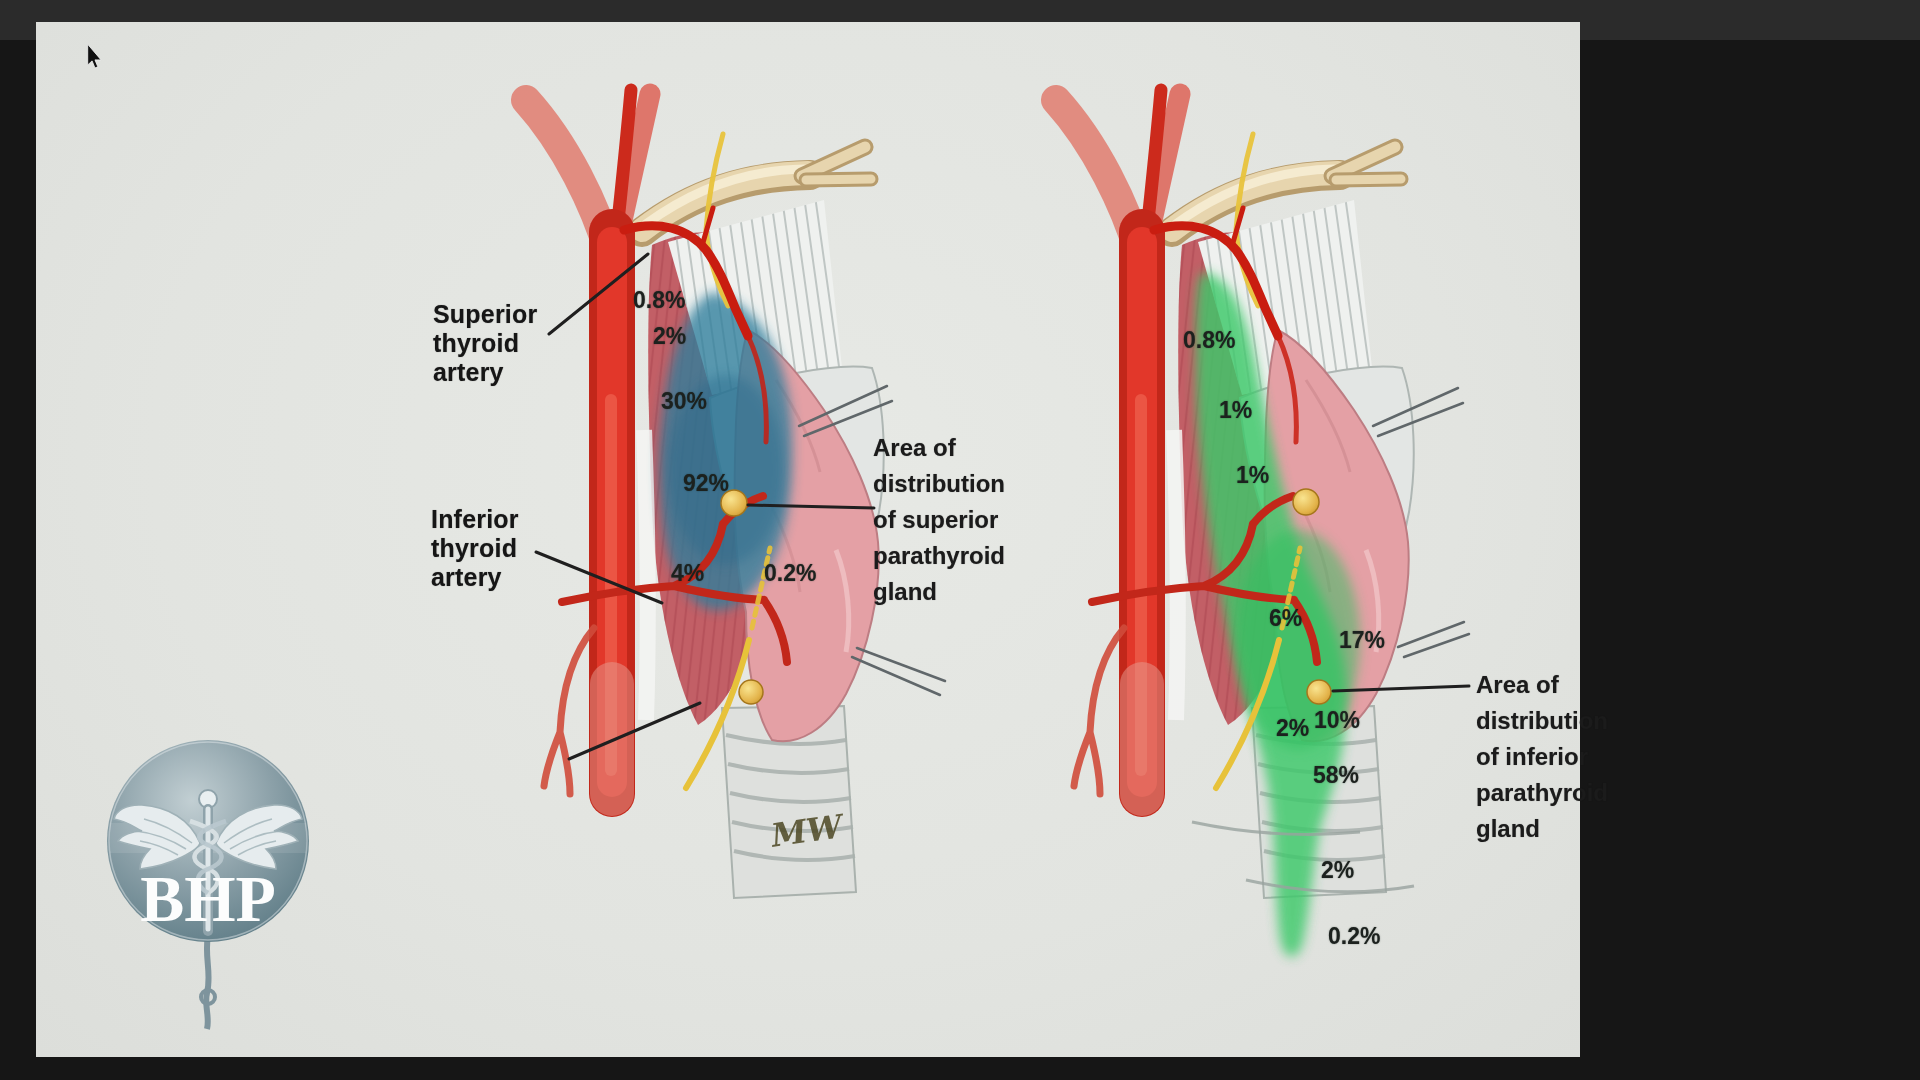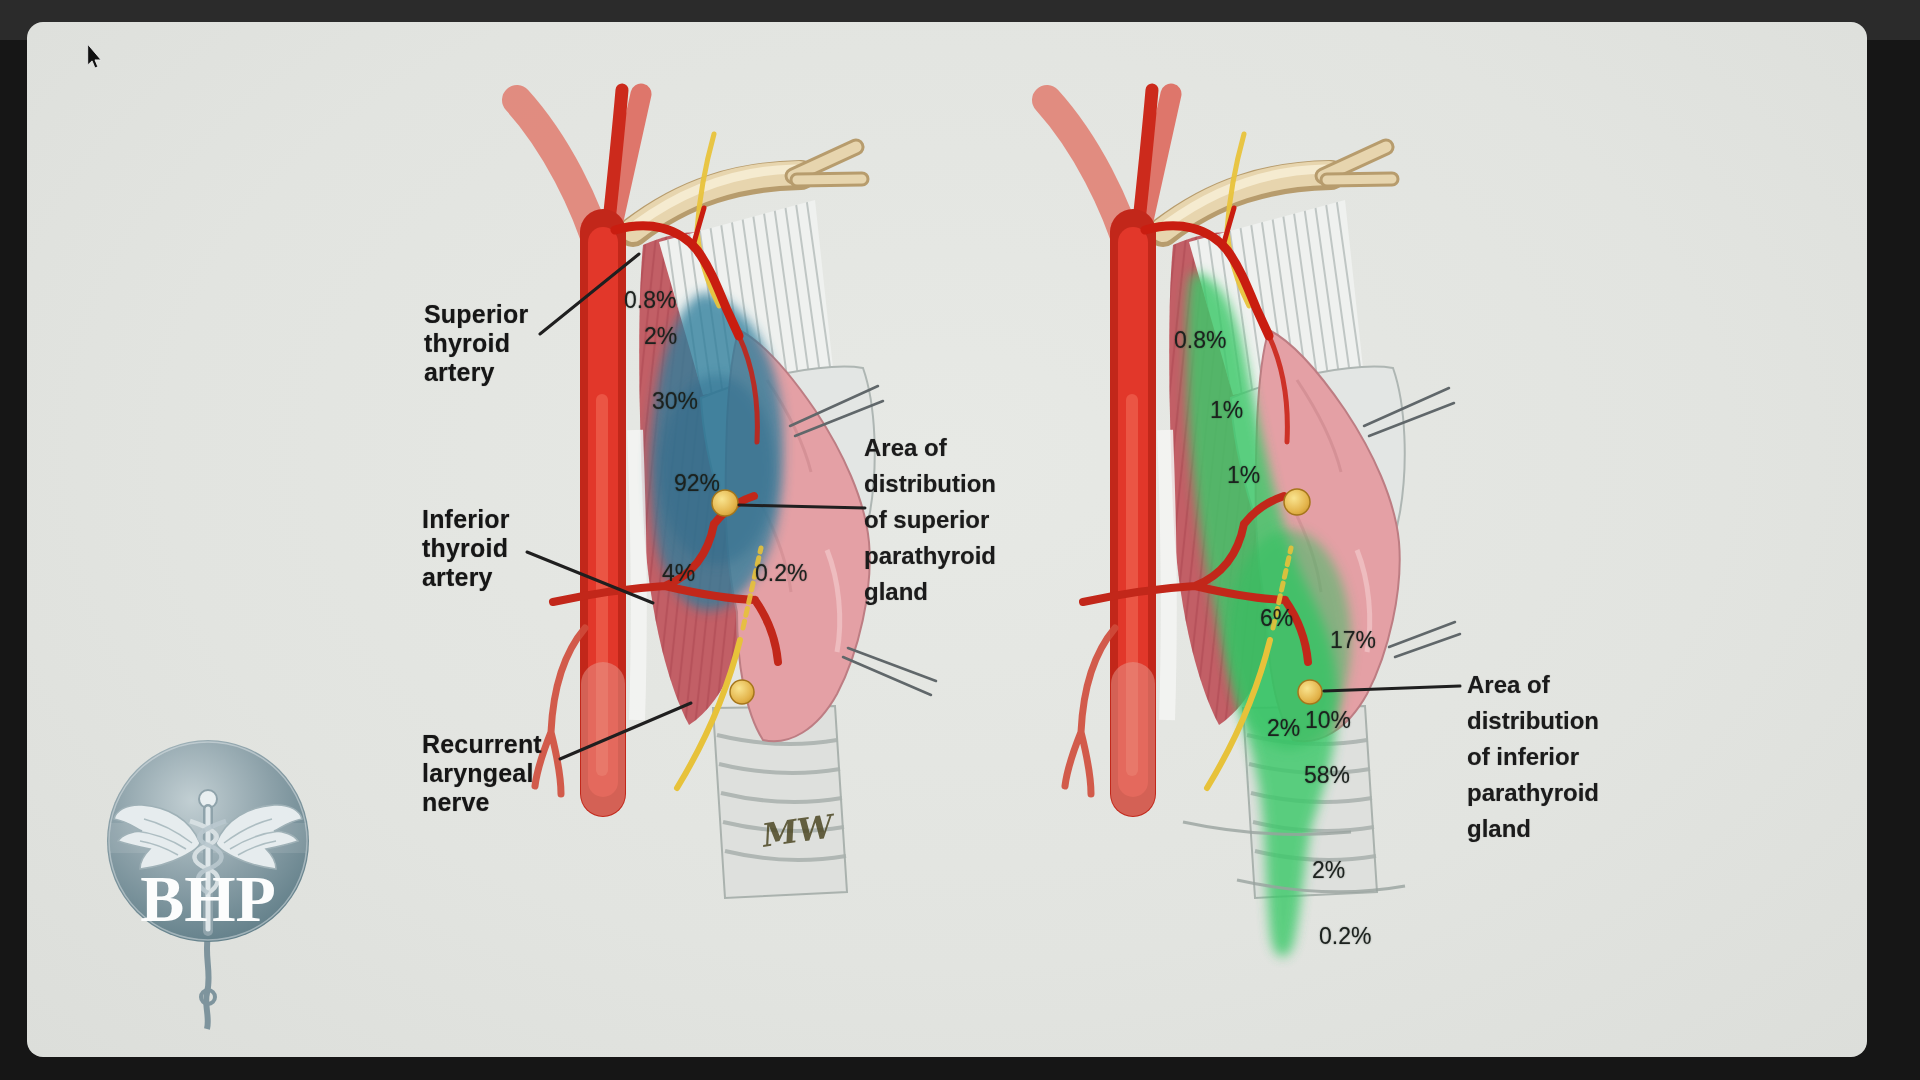--- a/index.html
+++ b/index.html
@@ -3,36 +3,35 @@
 <meta charset="utf-8">
 <style>
   html,body{margin:0;padding:0;}
   body{
     width:1920px;height:1080px;position:relative;overflow:hidden;
     background:#161616;
     font-family:"Liberation Sans",sans-serif;
   }
   .top-band{position:absolute;left:0;top:0;width:1920px;height:40px;background:#2b2b2b;}
   .slide{
-    position:absolute;left:27px;top:22px;width:1840px;height:1035px;
+    position:absolute;left:36px;top:22px;width:1544px;height:1035px;
     background:radial-gradient(ellipse at 50% 42%, #e7e9e5 0%, #e2e4e0 60%, #dcdeda 100%);
-    border-radius:16px;
   }
   .art{position:absolute;left:0;top:0;width:1840px;height:1035px;filter:blur(0.4px);}
   .anat-label{
     position:absolute;font-weight:bold;font-size:25px;line-height:29px;
     color:#161616;white-space:pre-line;letter-spacing:0.2px;
     text-shadow:0 0 1px rgba(20,20,20,.45);
   }
   .annotation{
     position:absolute;font-weight:bold;font-size:24px;line-height:36px;
     color:#1b1b1b;white-space:pre-line;text-shadow:0 0 1px rgba(20,20,20,.4);
   }
   .pct{
-    position:absolute;font-weight:normal;font-size:23px;color:#1c211e;
+    position:absolute;font-weight:bold;font-size:23px;color:#1c211e;
     text-shadow:0 0 1.5px rgba(10,25,15,.5);
   }
   .sig{
     position:absolute;left:735px;top:790px;
     font-family:"DejaVu Serif",serif;font-style:italic;font-weight:bold;
     font-size:32px;color:#4d4824;transform:rotate(-8deg);opacity:.85;
   }
   .logo{position:absolute;left:104px;top:735px;width:208px;height:300px;}
   .cursor{position:absolute;left:86px;top:44px;}
 </style>
@@ -147,23 +146,20 @@
       <path d="M1368,635 L1433,612"></path>
     </g>
   </svg>
 
   <div class="anat-label" style="left:397px;top:278px">Superior
 thyroid
 artery</div>
   <div class="anat-label" style="left:395px;top:483px">Inferior
 thyroid
 artery</div>
-  <div class="anat-label" style="left:395px;top:708px">Recurrent
-laryngeal
-nerve</div>
 
   <div class="annotation" style="left:837px;top:408px">Area of
 distribution
 of superior
 parathyroid
 gland</div>
   <div class="annotation" style="left:1440px;top:645px">Area of
 distribution
 of inferior
 parathyroid

